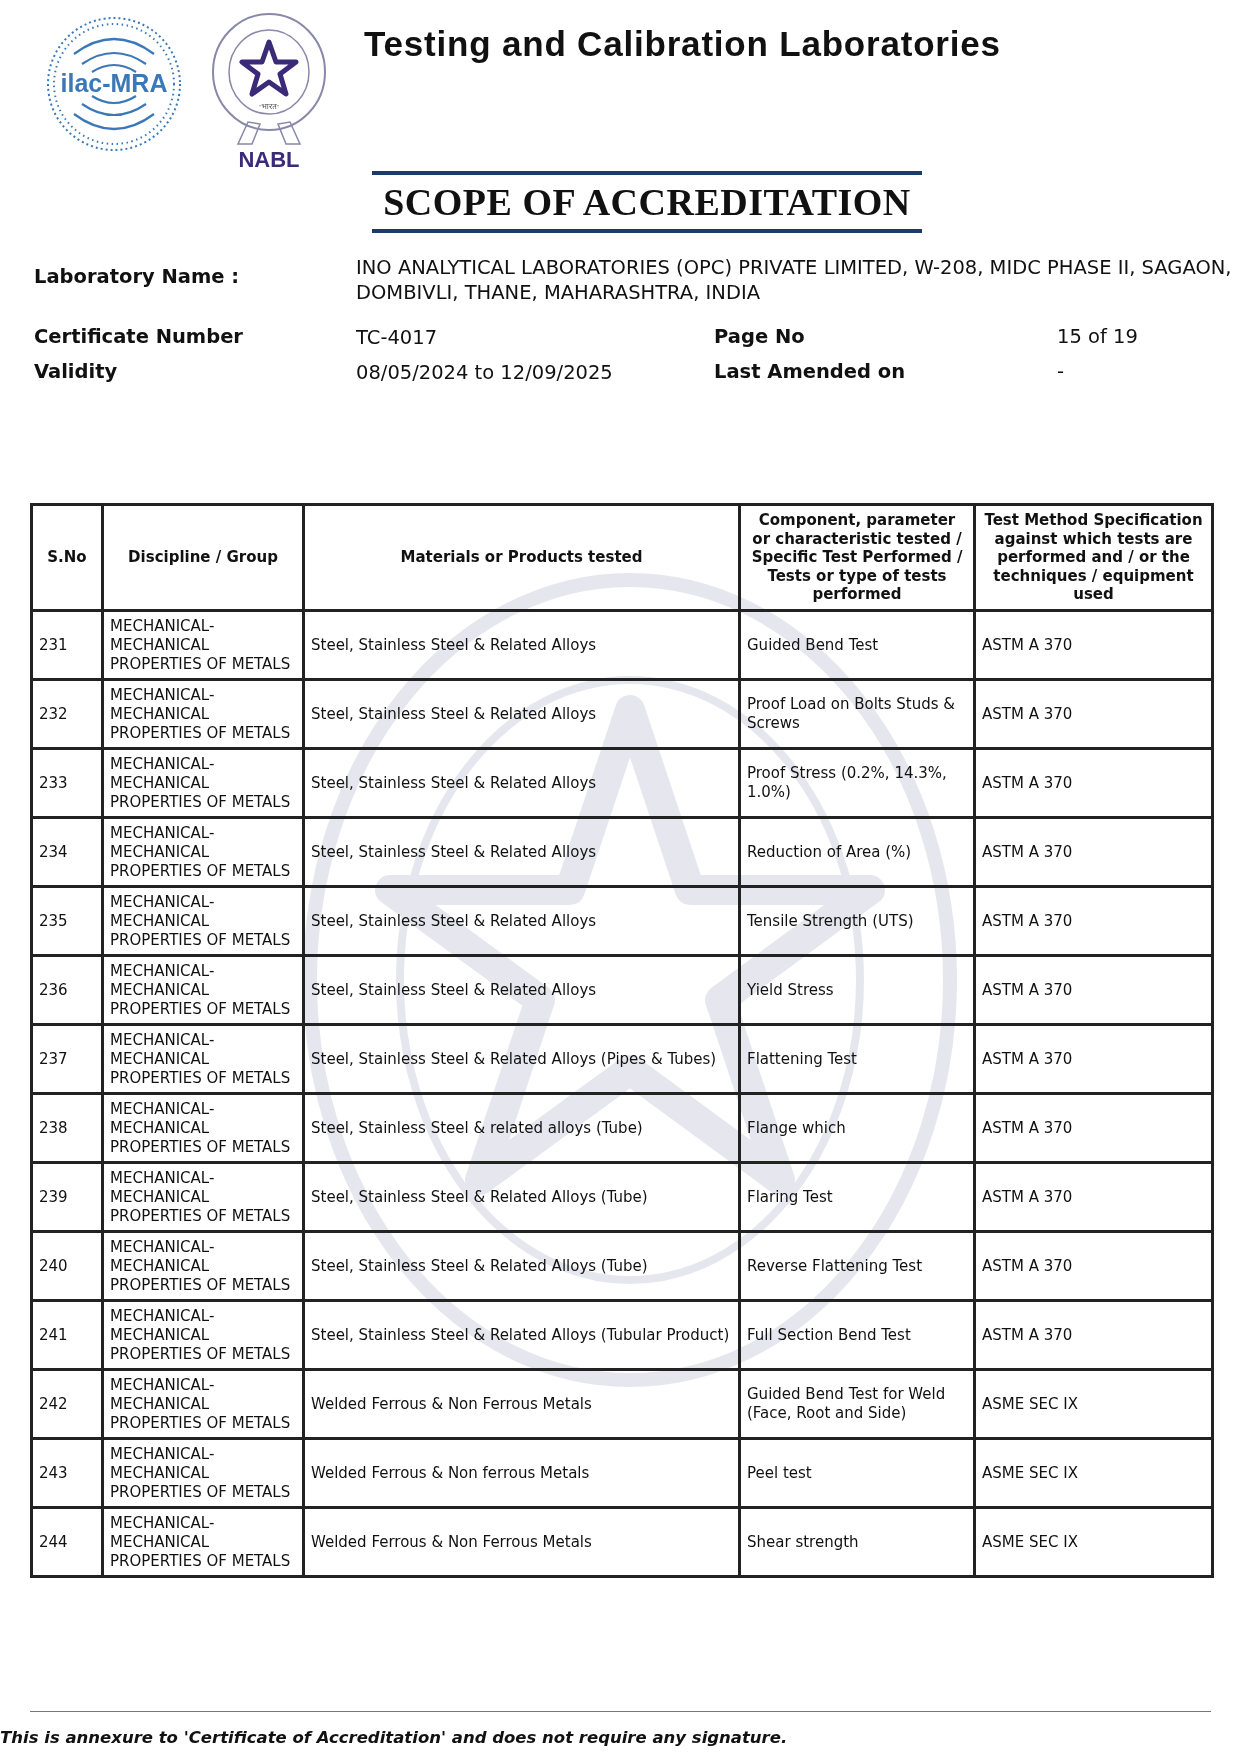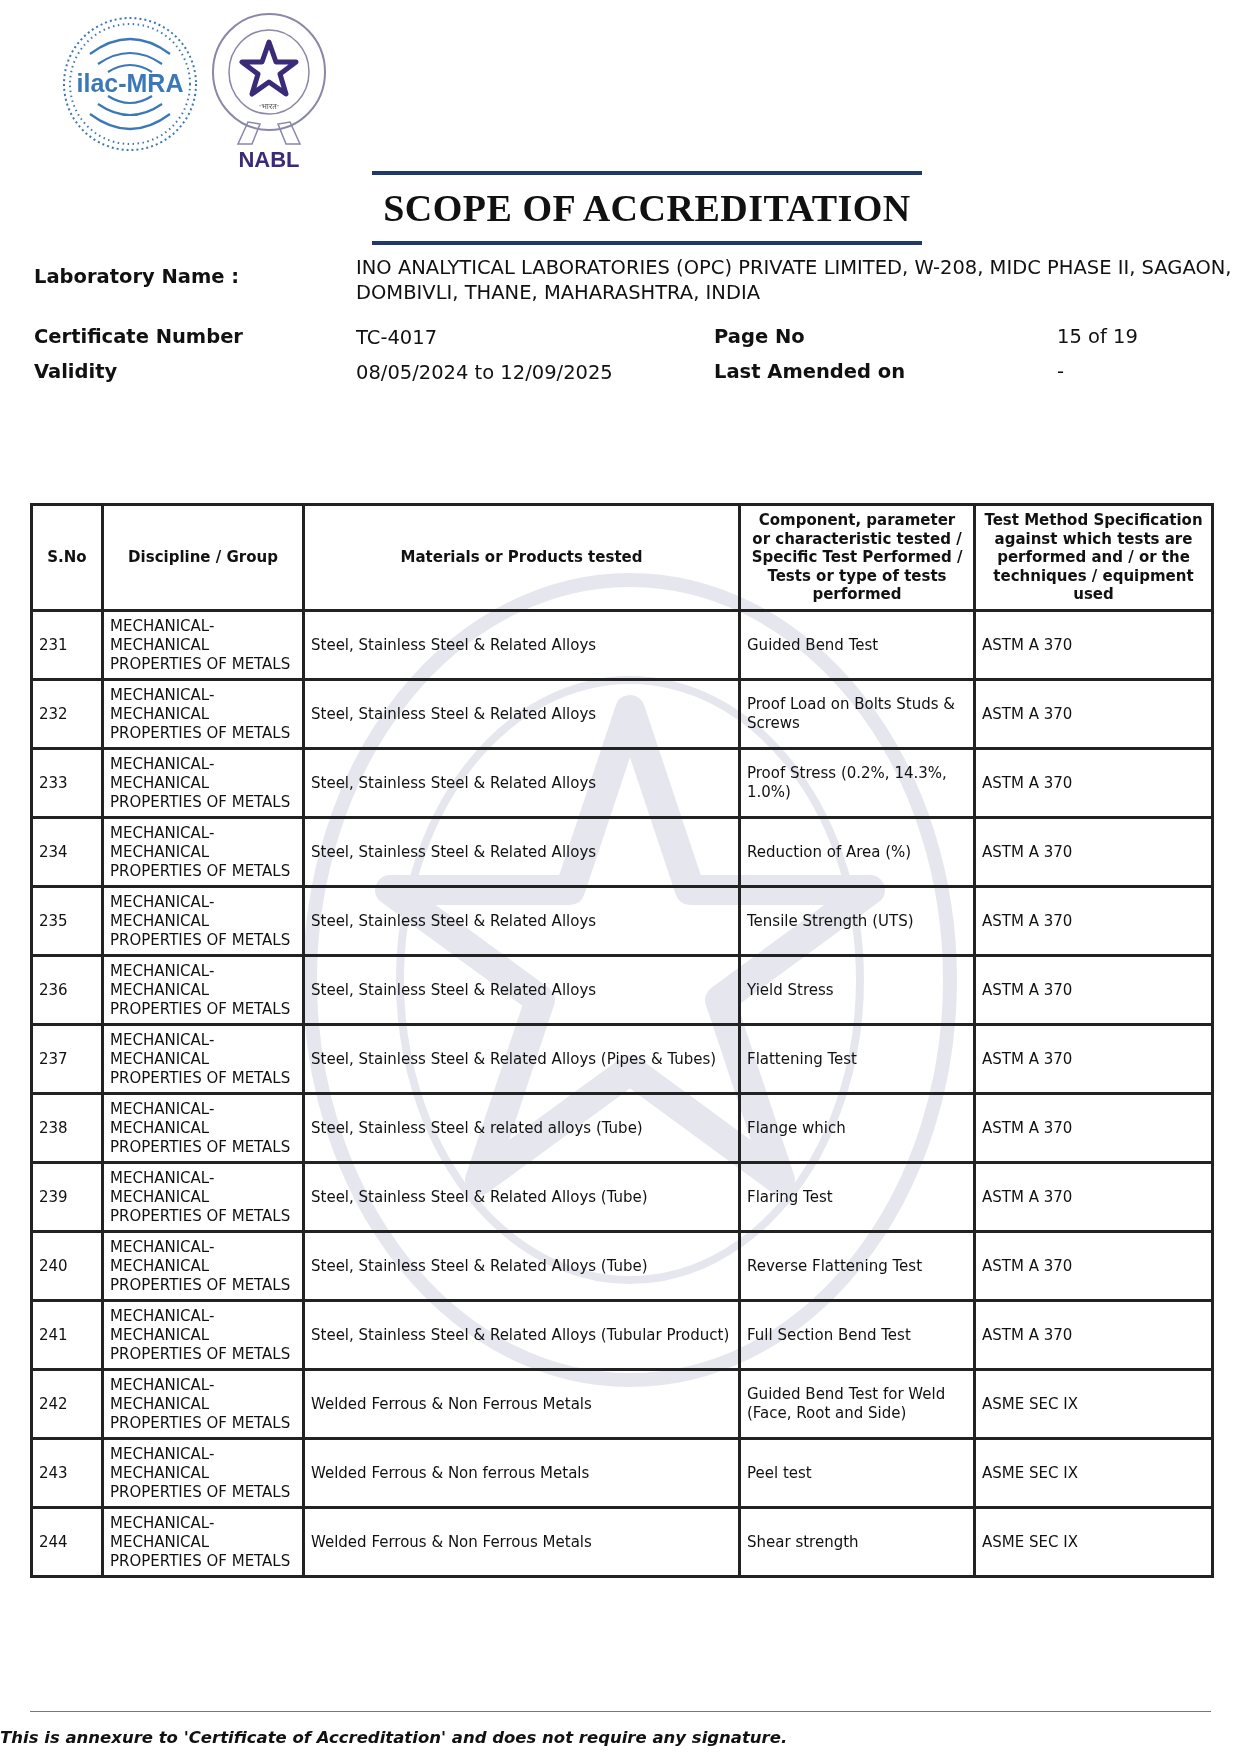--- a/index.html
+++ b/index.html
@@ -1,23 +1,23 @@
 <!DOCTYPE html>
 <html><head>
 <meta charset="utf-8">
 <style>
   * { box-sizing: border-box; margin: 0; padding: 0; }
   html, body { width: 1241px; height: 1754px; background: #ffffff; overflow: hidden; }
   body { position: relative; font-family: "DejaVu Sans", sans-serif; color: #111; }
 
-  .logo-ilac { position: absolute; left: 60px; top: 14px; width: 140px; height: 140px; }
+  .logo-ilac { position: absolute; left: 44px; top: 14px; width: 140px; height: 140px; }
   .logo-nabl { position: absolute; left: 208px; top: 12px; width: 122px; height: 160px; }
 
   .org-title { position: absolute; left: 364px; top: 24px; font-family: "Liberation Sans", sans-serif; font-weight: bold; font-size: 35px; line-height: 39px; color: #111; letter-spacing: 0.8px; }
-  .scope-title { position: absolute; left: 372px; top: 171px; width: 550px; text-align: center; border-top: 4px solid #1d3a6b; border-bottom: 4px solid #1d3a6b; font-family: "Liberation Serif", serif; font-weight: bold; font-size: 38px; line-height: 50px; padding: 8px 0; letter-spacing: 0.5px; }
+  .scope-title { position: absolute; left: 372px; top: 171px; width: 550px; text-align: center; border-top: 4px solid #1d3a6b; border-bottom: 4px solid #1d3a6b; font-family: "Liberation Serif", serif; font-weight: bold; font-size: 38px; line-height: 50px; padding: 2px 0; letter-spacing: 0.5px; }
 
   .info { position: absolute; left: 34px; top: 255px; width: 1180px; font-size: 19.5px; }
   .info .row { position: relative; height: 35px; }
   .info .row.tall { height: 70px; }
   .info .lbl { position: absolute; left: 0; font-weight: bold; }
   .info .val { position: absolute; left: 322px; width: 880px; line-height: 25px; }
   .info .lbl2 { position: absolute; left: 680px; font-weight: bold; }
   .info .val2 { position: absolute; left: 1023px; }
 
   table.scope { position: absolute; left: 30px; top: 503px; width: 1181px; border-collapse: collapse; table-layout: fixed; }
@@ -57,20 +57,21 @@
     <ellipse cx="61" cy="60" rx="40" ry="42" fill="none" stroke="#8a88a8" stroke-width="1.5"></ellipse>
     <polygon points="61,30 68,50 88,50 72,62 78,82 61,70 44,82 50,62 34,50 54,50" fill="none" stroke="#3b2a78" stroke-width="5" stroke-linejoin="round"></polygon>
     <path d="M40 110 L30 132 L44 132 L52 112 Z" fill="none" stroke="#8a88a8" stroke-width="1.5"></path>
     <path d="M82 110 L92 132 L78 132 L70 112 Z" fill="none" stroke="#8a88a8" stroke-width="1.5"></path>
     <text x="61" y="97" text-anchor="middle" font-family="DejaVu Sans, sans-serif" font-size="8" fill="#555">·भारत·</text>
     <text x="61" y="155" text-anchor="middle" font-family="Liberation Sans, sans-serif" font-weight="bold" font-size="22" fill="#3b2a78">NABL</text>
   </svg>
 </div>
 
 <div class="org-title">
+  <div>Testing and Calibration Laboratories</div>
 </div>
 
 <div class="scope-title">SCOPE OF ACCREDITATION</div>
 
 <div class="info">
   <div class="row tall">
     <span class="lbl" style="top:10px">Laboratory Name :</span>
     <span class="val" style="top:0">INO ANALYTICAL LABORATORIES (OPC) PRIVATE LIMITED, W-208, MIDC PHASE II, SAGAON, DOMBIVLI, THANE, MAHARASHTRA, INDIA</span>
   </div>
   <div class="row">

